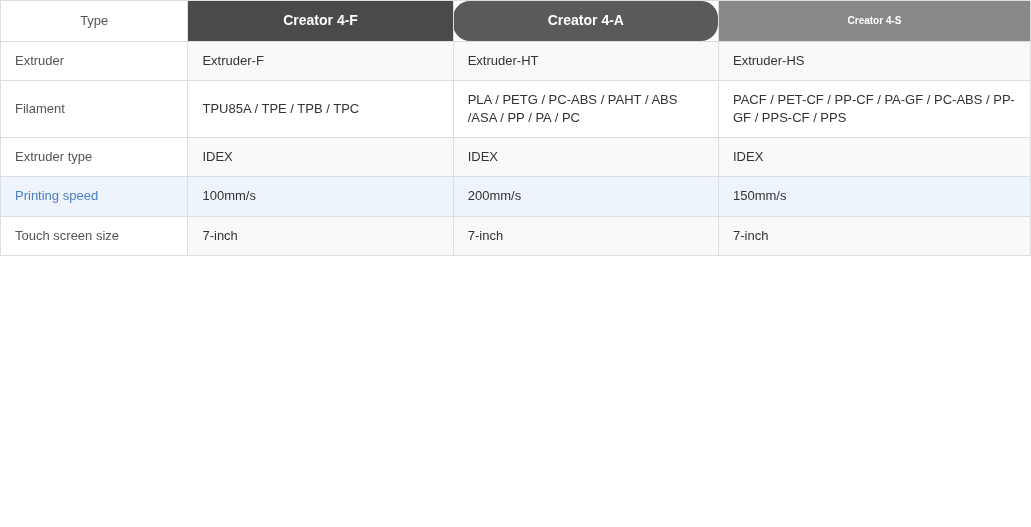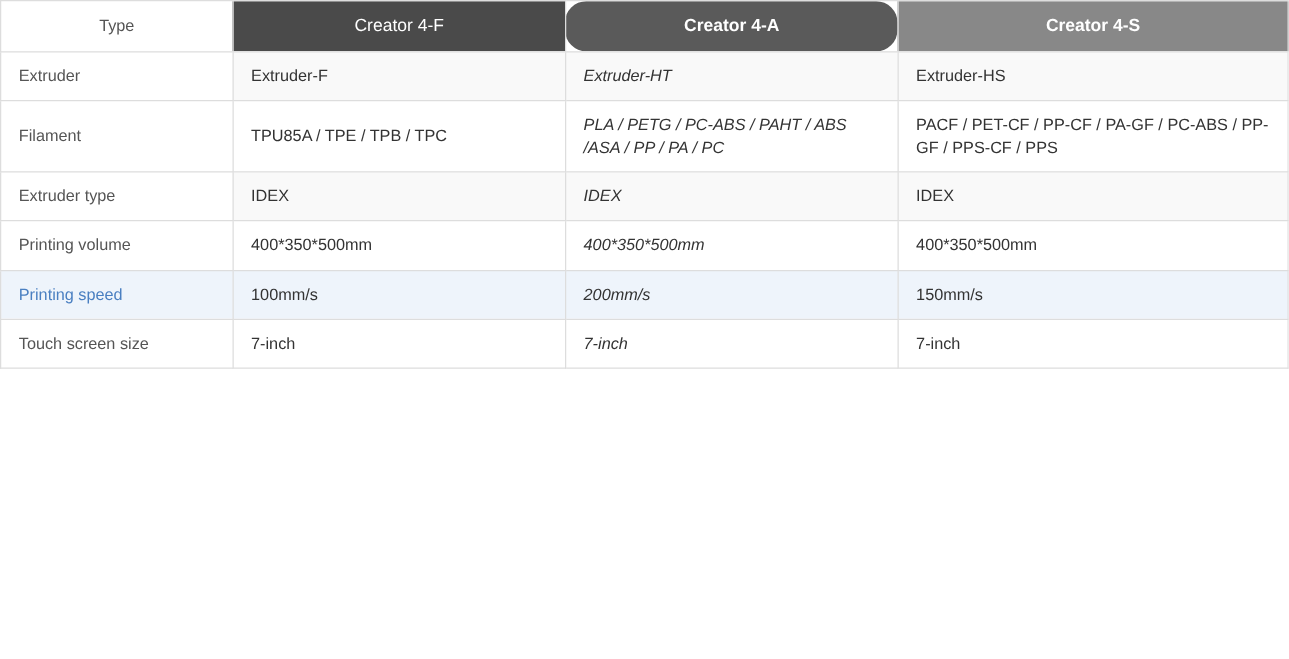--- a/index.html
+++ b/index.html
@@ -38,46 +38,45 @@
     
     .comparison-table thead tr th {
       background: #fff;
       font-weight: normal;
       color: #555;
     }
 
     .comparison-table thead tr th.col-creator4f {
       background: #4a4a4a;
       color: #fff;
-      font-weight: normal;
+      font-weight: bold;
       font-size: 14px;
     }
 
     .comparison-table thead tr th.col-creator4a {
       background: #5a5a5a;
       color: #fff;
       font-weight: bold;
       font-size: 14px;
       border-radius: 17px;
     }
 
     .comparison-table thead tr th.col-creator4s {
       background: #888;
       color: #fff;
       font-weight: bold;
-      font-size: 14px;
+      font-size: 10px;
     }
 
     
     .comparison-table td:nth-child(2) {
       width: 278px;
     }
     .comparison-table td:nth-child(3) {
       width: 278px;
-      font-style: italic;
     }
     .comparison-table td:nth-child(4) {
       width: 328px;
     }
 
     
     .comparison-table tbody tr:nth-child(odd) {
       background: #f9f9f9;
     }
     .comparison-table tbody tr:nth-child(even) {
@@ -116,26 +115,20 @@
         <td>TPU85A / TPE / TPB / TPC</td>
         <td>PLA / PETG / PC-ABS / PAHT / ABS /ASA / PP / PA / PC</td>
         <td>PACF / PET-CF / PP-CF / PA-GF / PC-ABS / PP-GF / PPS-CF / PPS</td>
       </tr>
       <tr>
         <td>Extruder type</td>
         <td>IDEX</td>
         <td>IDEX</td>
         <td>IDEX</td>
       </tr>
-      <tr>
-        <td>Printing volume</td>
-        <td>400*350*500mm</td>
-        <td>400*350*500mm</td>
-        <td>400*350*500mm</td>
-      </tr>
       <tr class="row-highlighted">
         <td>Printing speed</td>
         <td>100mm/s</td>
         <td>200mm/s</td>
         <td>150mm/s</td>
       </tr>
       <tr>
         <td>Touch screen size</td>
         <td>7-inch</td>
         <td>7-inch</td>

